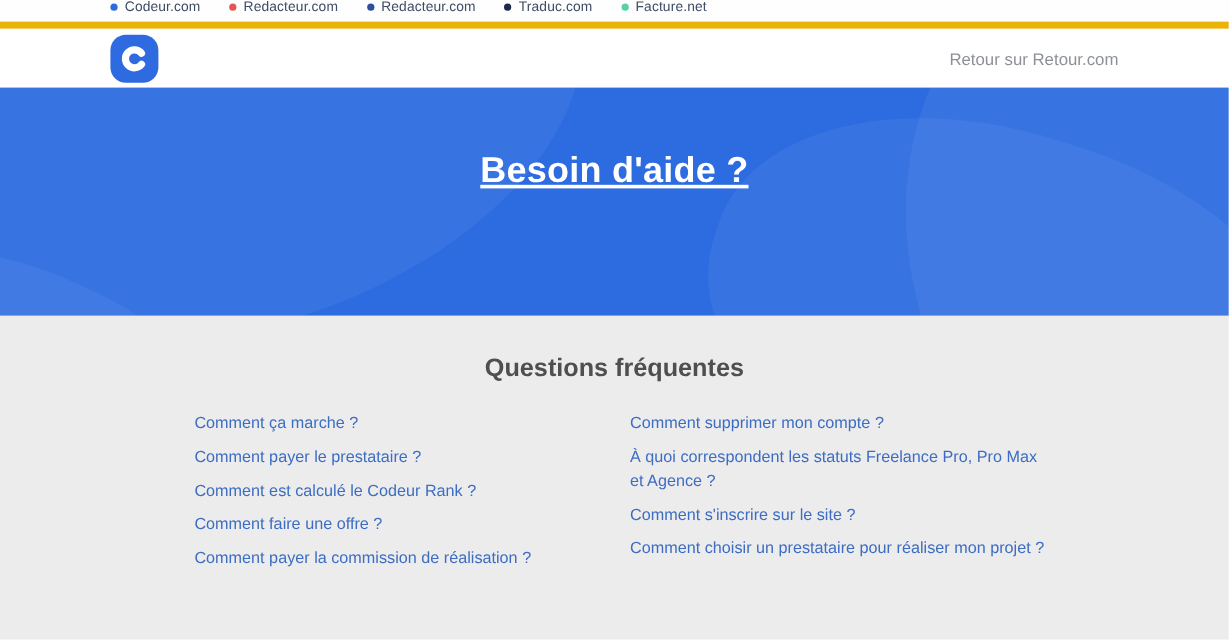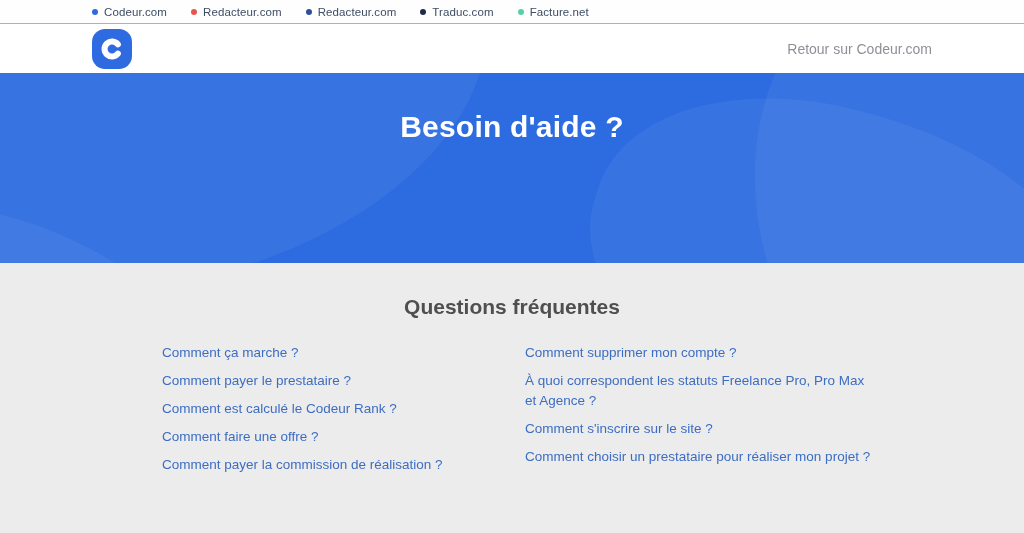--- a/index.html
+++ b/index.html
@@ -7,23 +7,23 @@
   body {
     font-family: "Liberation Sans", "DejaVu Sans", sans-serif;
     background: #ffffff;
   }
   a { text-decoration: none; cursor: pointer; }
 
   
   .topbar {
     height: 24px;
     background: #fefefe;
-    border-bottom: 1px solid #eab308;
+    border-bottom: 6px solid #eab308;
     display: flex;
-    align-items: center;
+    align-items: flex-start;
     padding: 0 92px;
   }
   .brand-links { display: flex; align-items: center; gap: 24px; }
   .brand-link { display: inline-flex; align-items: center; gap: 6px; }
   .brand-dot { width: 6px; height: 6px; border-radius: 50%; display: inline-block; }
   .brand-label { font-size: 11.5px; font-weight: 500; color: #3e4c64; letter-spacing: .1px; }
 
   
   .header {
     height: 49px;
@@ -53,26 +53,27 @@
     position: absolute;
     background: rgba(255,255,255,0.055);
     pointer-events: none;
   }
   .blob1 { width: 660px; height: 400px; left: -170px; top: -190px; border-radius: 45%; transform: rotate(-18deg); }
   .blob2 { width: 440px; height: 320px; left: -220px; top: 150px; border-radius: 48%; transform: rotate(24deg); }
   .blob3 { width: 430px; height: 540px; right: -170px; top: -120px; border-radius: 45%; transform: rotate(-14deg); }
   .blob4 { width: 520px; height: 320px; right: -80px; bottom: -170px; border-radius: 48%; transform: rotate(18deg); }
   .hero-title {
     position: relative;
-    padding-top: 36px;
+    padding-top: 52px;
     font-size: 30px;
     line-height: 36px;
     font-weight: 600;
     color: #ffffff;
     letter-spacing: .2px;
+    text-decoration: underline;
   }
   .search-wrap { position: relative; margin-top: 28px; }
   .search-input {
     width: 545px; height: 38px;
     border: none; outline: none;
     border-radius: 6px;
     background: #ffffff;
     padding: 0 16px;
     font-family: "Liberation Sans", "DejaVu Sans", sans-serif;
     font-size: 15px;
@@ -140,21 +141,21 @@
       </a>
     </div>
 </div>
 
 <header class="header">
   <a class="logo">
     <svg width="30" height="30" viewBox="0 0 40 40">
       <path d="M 27.9 13.8 A 10 10 0 1 0 27.9 26.2" stroke="#ffffff" stroke-width="8" fill="none" stroke-linecap="round"></path>
     </svg>
   </a>
-  <a class="back-link">Retour sur Codeur.com</a>
+  <a class="back-link">Retour sur Retour.com</a>
 </header>
 
 <section class="hero">
   <div class="blob blob1"></div>
   <div class="blob blob2"></div>
   <div class="blob blob3"></div>
   <div class="blob blob4"></div>
   <h1 class="hero-title">Besoin d'aide ?</h1>
 </section>
 

